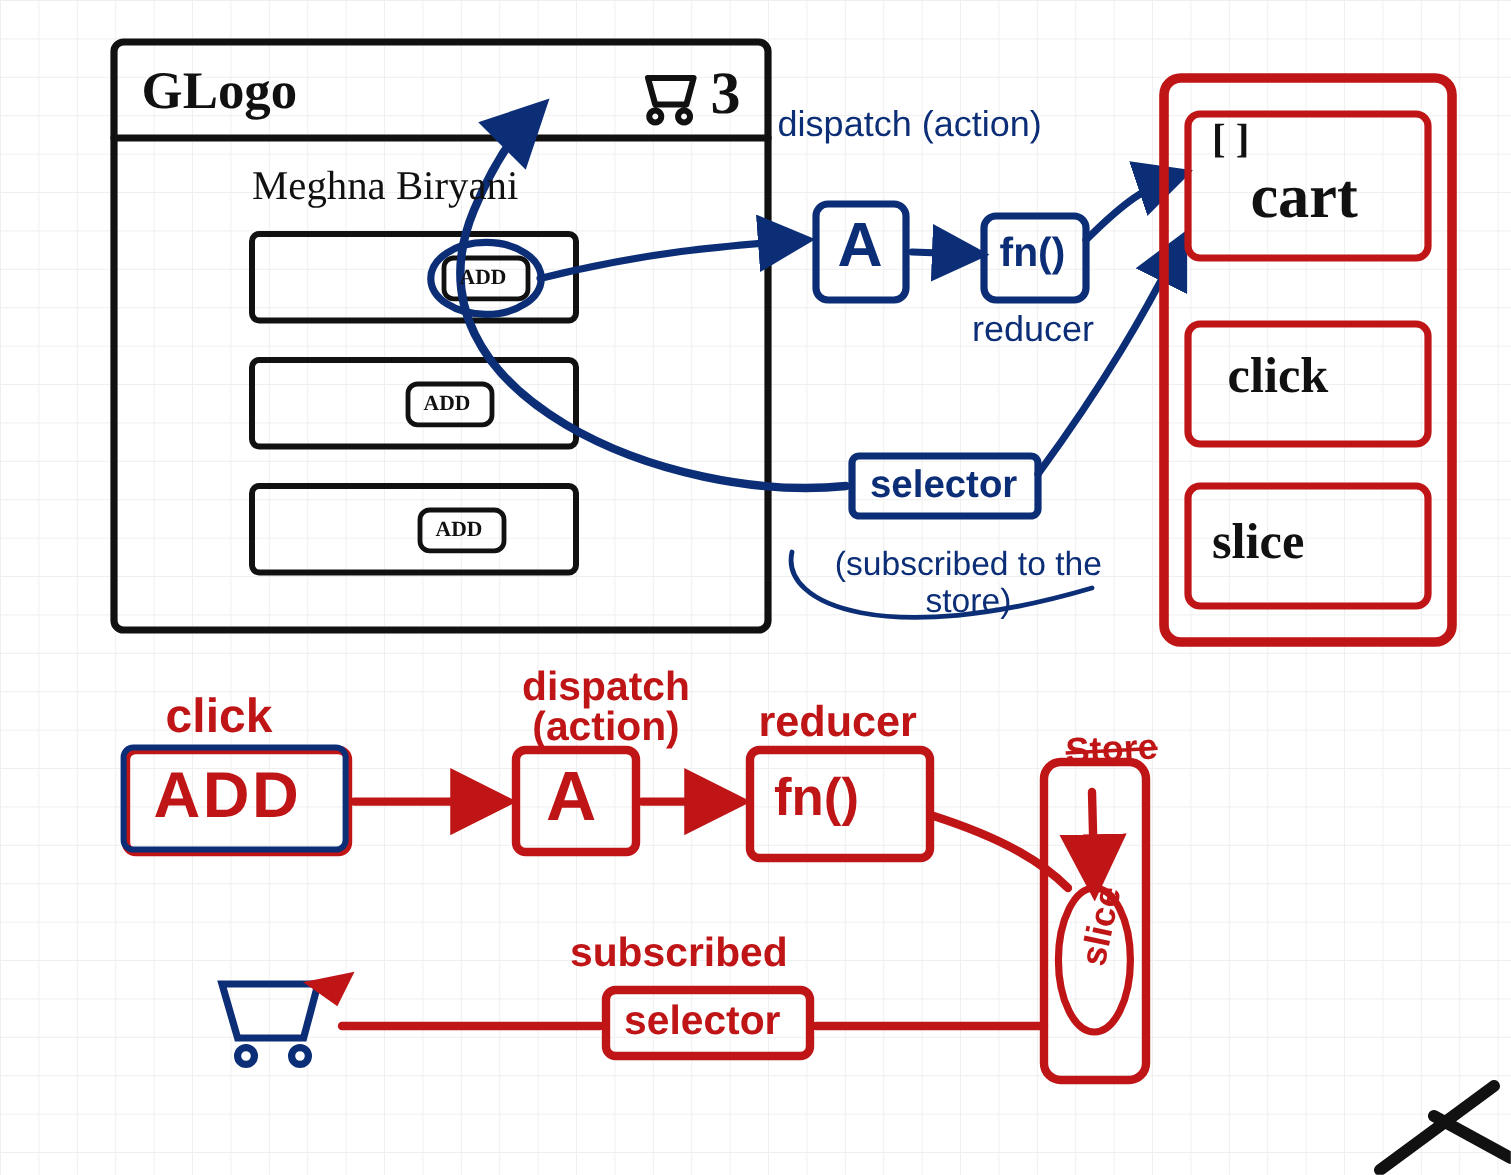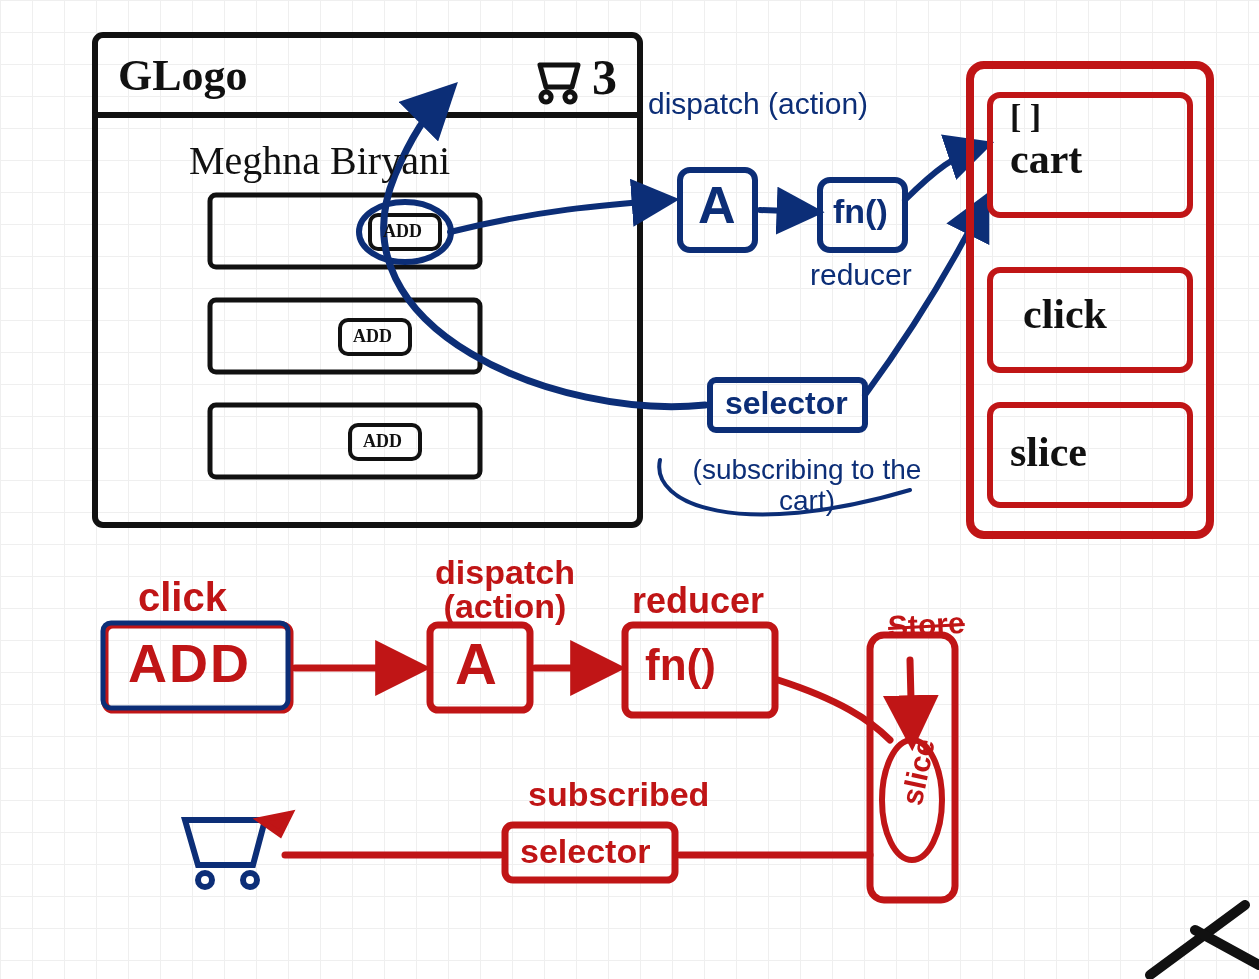--- a/index.html
+++ b/index.html
@@ -110,42 +110,42 @@
   </g>
 
   <g stroke="#111" stroke-width="10" fill="none" stroke-linecap="round">
     <path d="M1150 975 L 1245 905"></path>
     <path d="M1195 930 L 1259 965"></path>
   </g>
 </svg>
 
 <span class="label blk bold" style="left:118px;top:50px;font-size:44px">GLogo</span>
 <span class="label blk bold" style="left:592px;top:48px;font-size:50px">3</span>
-<span class="label blk" style="left:189px;top:137px;font-size:40px">Meghna Biryani</span>
+<span class="label blk" style="left:210px;top:137px;font-size:34px">Meghna Biryani</span>
 
 <span class="label blk bold" style="left:383px;top:221px;font-size:18px">ADD</span>
 <span class="label blk bold" style="left:353px;top:326px;font-size:18px">ADD</span>
 <span class="label blk bold" style="left:363px;top:431px;font-size:18px">ADD</span>
 
 <span class="label blue" style="left:648px;top:88px;font-size:30px;line-height:1.05">dispatch (action)</span>
 <span class="label blue bold" style="left:698px;top:175px;font-size:52px">A</span>
 <span class="label blue bold" style="left:833px;top:192px;font-size:34px">fn()</span>
 <span class="label blue" style="left:810px;top:258px;font-size:30px">reducer</span>
 <span class="label blue bold" style="left:725px;top:385px;font-size:32px">selector</span>
-<span class="label blue" style="left:677px;top:455px;font-size:28px;line-height:1.1;max-width:260px;white-space:normal;text-align:center">(subscribing to the cart)</span>
+<span class="label blue" style="left:677px;top:455px;font-size:28px;line-height:1.1;max-width:260px;white-space:normal;text-align:center">(subscribed to the store)</span>
 
 <span class="label blk bold" style="left:1010px;top:98px;font-size:34px">[ ]</span>
-<span class="label blk bold" style="left:1010px;top:135px;font-size:42px">cart</span>
+<span class="label blk bold" style="left:1042px;top:135px;font-size:52px">cart</span>
 <span class="label blk bold" style="left:1023px;top:290px;font-size:42px">click</span>
 <span class="label blk bold" style="left:1010px;top:428px;font-size:42px">slice</span>
 
 <span class="label red bold" style="left:138px;top:575px;font-size:40px">click</span>
 <span class="label red bold" style="left:128px;top:632px;font-size:54px;letter-spacing:2px">ADD</span>
 <span class="label red bold" style="left:405px;top:555px;font-size:34px;line-height:1;white-space:normal;width:200px;text-align:center">dispatch (action)</span>
 <span class="label red bold" style="left:455px;top:630px;font-size:58px">A</span>
 <span class="label red bold" style="left:632px;top:580px;font-size:36px">reducer</span>
 <span class="label red bold" style="left:645px;top:640px;font-size:44px">fn()</span>
 <span class="label red bold" style="left:888px;top:608px;font-size:30px;transform:rotate(-3deg);text-decoration:line-through">Store</span>
 <span class="label red bold" style="left:885px;top:755px;font-size:30px;transform:rotate(-78deg)">slice</span>
-<span class="label red bold" style="left:528px;top:775px;font-size:34px">subscribed</span>
+<span class="label red bold" style="left:475px;top:775px;font-size:34px">subscribed</span>
 <span class="label red bold" style="left:520px;top:832px;font-size:34px">selector</span>
 
 </div>
 
 </body></html>

